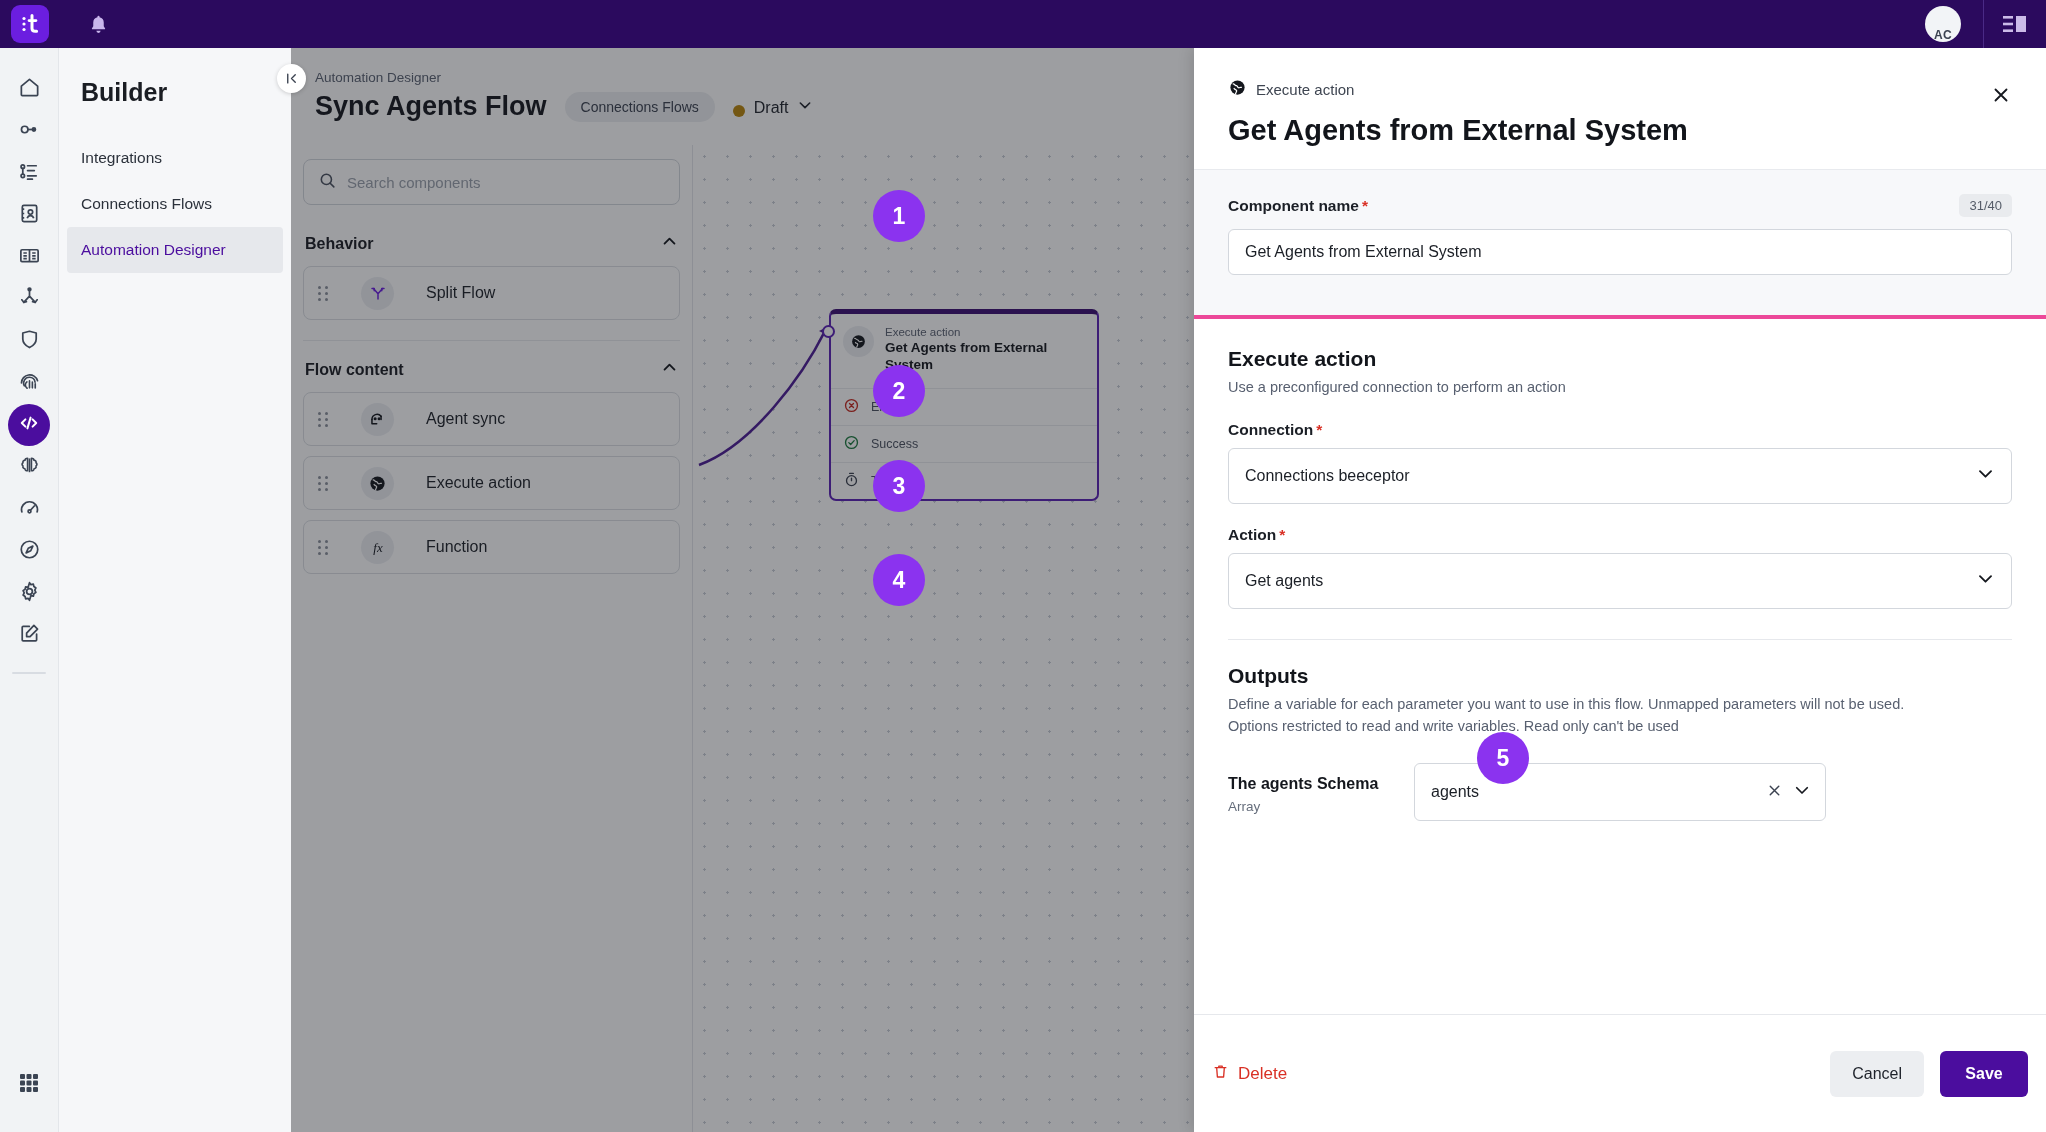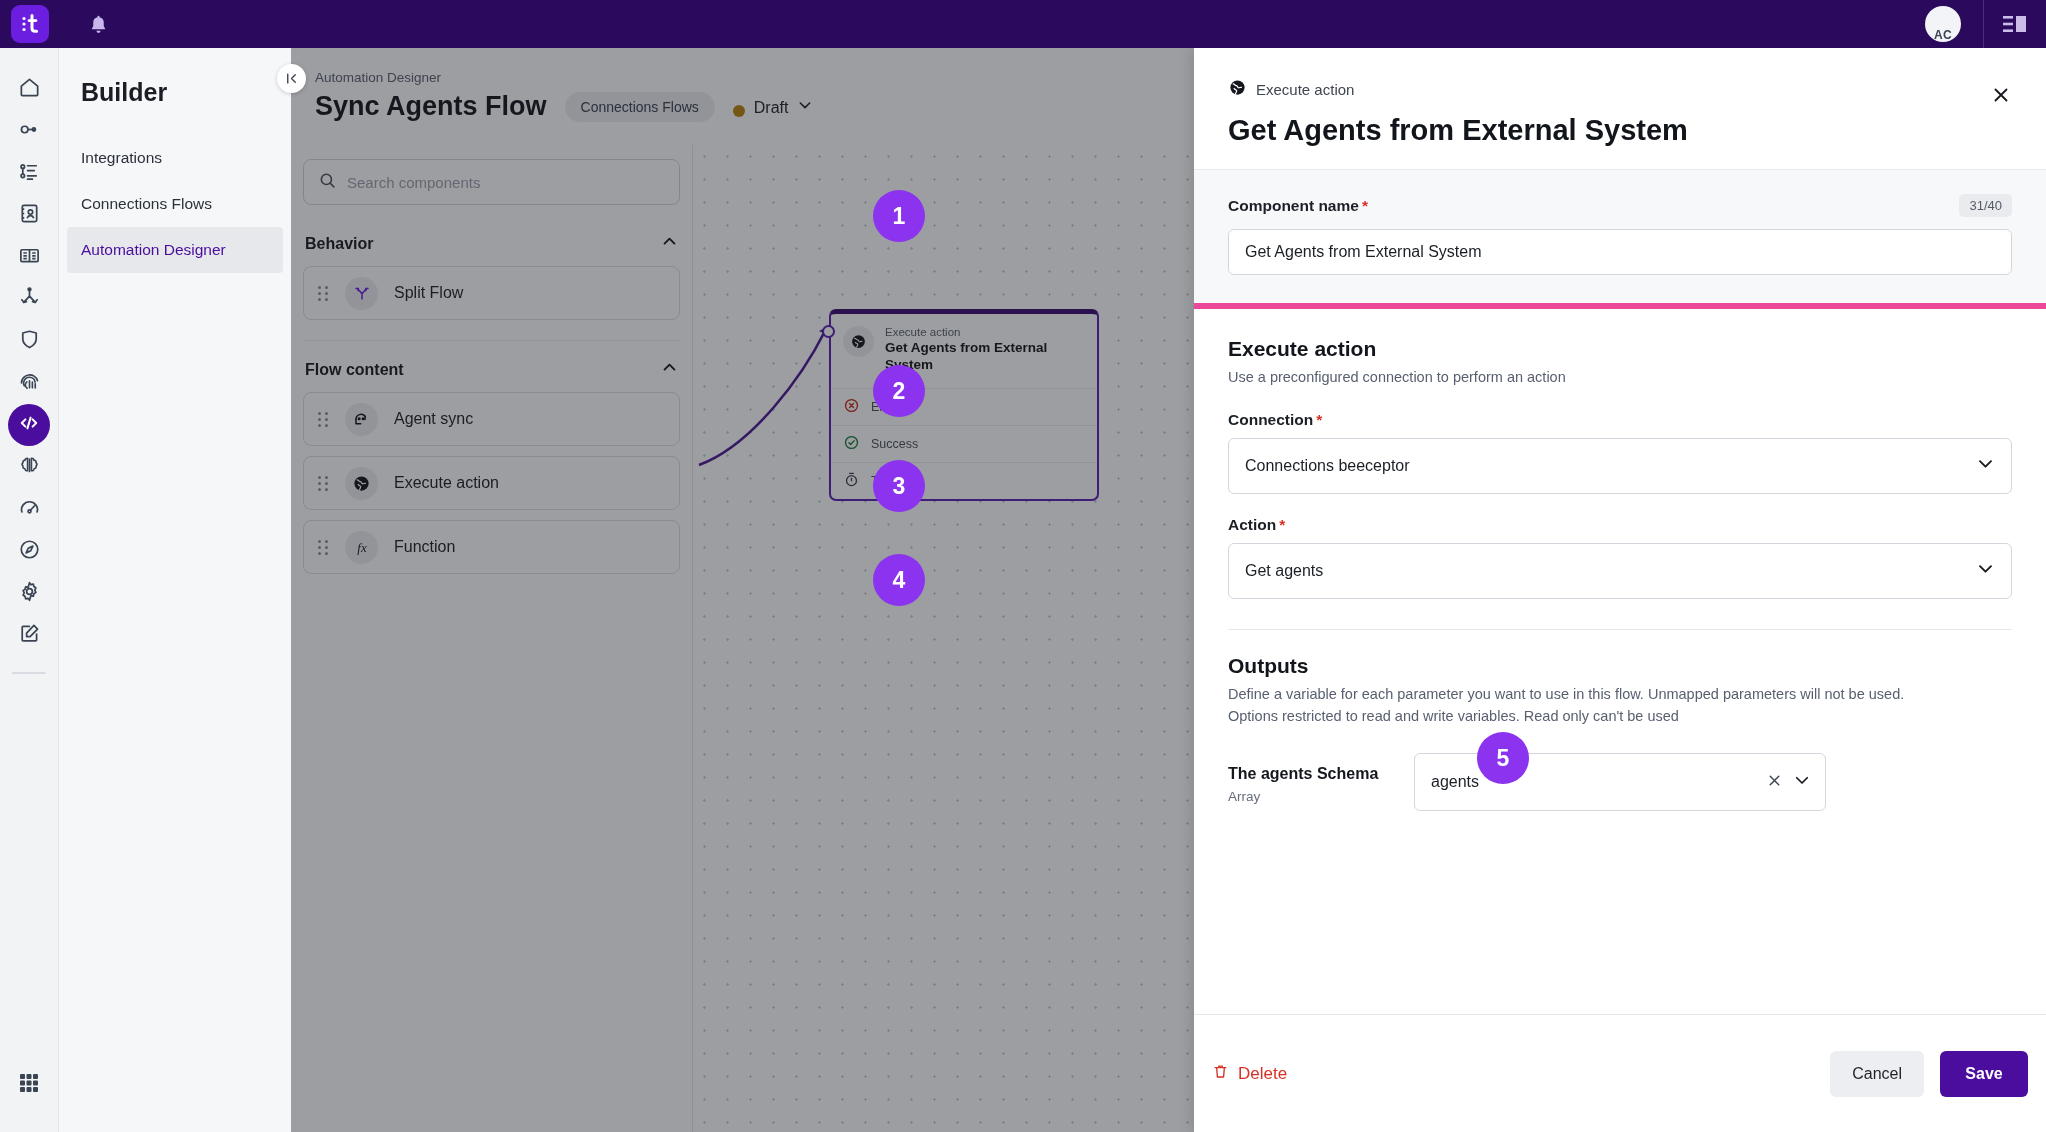--- a/index.html
+++ b/index.html
@@ -85,21 +85,21 @@
     display: flex; align-items: center; gap: 10px; padding: 0 14px; margin-bottom: 28px;
   }
   .search-box .ph { font-size: 15px; color: #9aa1ac; }
   .sec-head {
     display:flex; align-items:center; justify-content: space-between;
     font-size: 16px; font-weight: 700; color: #1a1d23; padding: 0 2px 12px 2px;
   }
   .sec-divider { height:1px; background:#e8eaee; margin: 20px 0 18px 0; }
   .comp-card {
     height: 54px; border: 1px solid #dcdfe4; border-radius: 8px;
-    display: flex; align-items: center; gap: 16px; padding: 11px 14px; margin-bottom: 10px;
+    display: flex; align-items: center; gap: 32px; padding: 11px 14px; margin-bottom: 10px;
     background: #fff;
   }
   .grip { display:grid; grid-template-columns: 4px 4px; gap: 3px; }
   .grip i { width:3px; height:3px; border-radius:50%; background:#8b919c; display:block; }
   .comp-ico { width: 33px; height: 33px; border-radius: 50%; background: #eceef2;
     display:flex; align-items:center; justify-content:center; }
   .comp-label { font-size: 16px; color: #1d2128; }
 
   
   .canvas { flex: 1; position: relative; background: #ffffff;
@@ -130,22 +130,22 @@
     position: absolute; top: 48px; right: 0; width: 852px; height: 1084px;
     background: #ffffff; z-index: 50; display: flex; flex-direction: column;
     box-shadow: -2px 0 14px rgba(0,0,0,.14);
   }
   .drawer-head { padding: 30px 34px 22px 34px; position: relative; }
   .dh-kicker { display:flex; align-items:center; gap: 9px; font-size: 15px; color: #3e4551; }
   .dh-title { font-size: 29px; font-weight: 700; color: #12151b; margin-top: 14px; }
   .close-x { position:absolute; right: 28px; top: 30px; width:34px; height:34px;
      display:flex; align-items:center; justify-content:center; }
 
-  .name-block { background: #f7f8fa; border-top: 1px solid #e8eaee; border-bottom: 6px solid #ec4899;
-     padding: 24px 34px 28px 34px; }
+  .name-block { background: #f7f8fa; border-top: 1px solid #e8eaee; border-bottom: 4px solid #ec4899;
+     padding: 24px 34px 40px 34px; }
   .lbl-row { display:flex; align-items:center; justify-content: space-between; margin-bottom: 12px; }
   .lbl { font-size: 15.5px; font-weight: 700; color: #1b1f26; }
   .req { color: #d93025; margin-left: 3px; font-weight: 700; }
   .counter { background: #e9ebee; color: #555c68; font-size: 13px; padding: 4px 10px; border-radius: 5px; }
   .text-input {
     height: 46px; background:#fff; border: 1px solid #d3d7dd; border-radius: 6px;
     display:flex; align-items:center; padding: 0 16px; font-size: 16px; color: #1b1f26;
   }
 
   .drawer-body { flex: 1; padding: 28px 34px 0 34px; overflow: hidden; }

